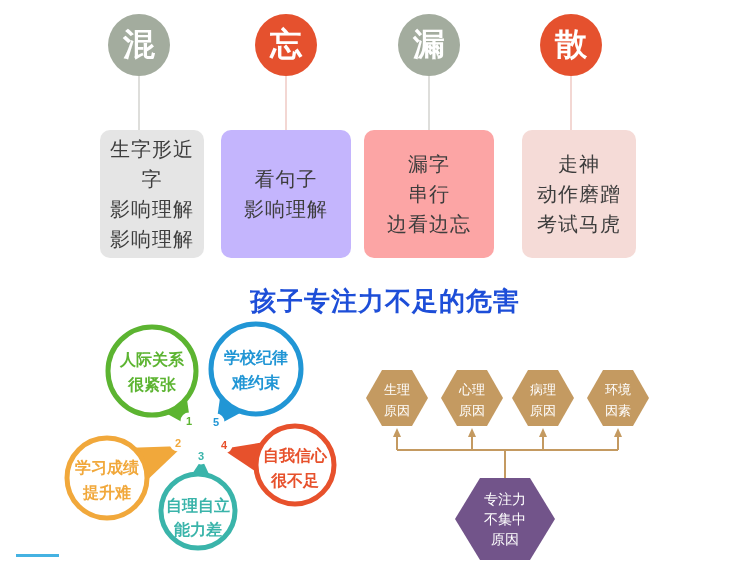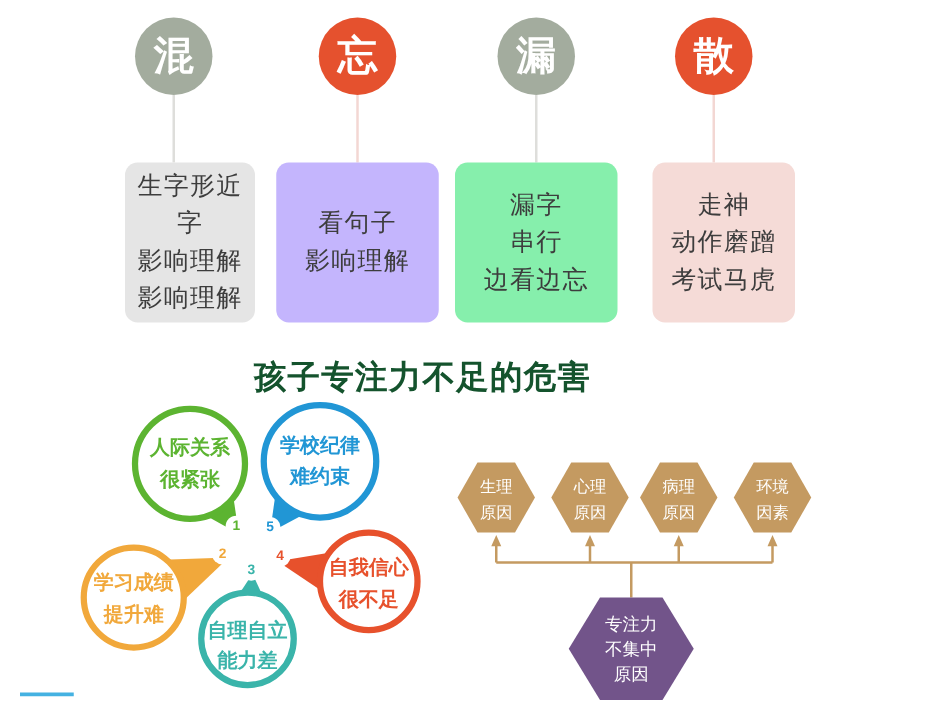--- a/index.html
+++ b/index.html
@@ -41,38 +41,38 @@
     <div class="kline" style="background: rgb(243, 215, 211);"></div>
     <div class="kbox" style="background: #c4b5fd;">
       <div>看句子</div>
       <div>影响理解</div>
     </div>
   </div>
 
   <div class="col" style="left:364px">
     <div class="kcircle" style="background: rgb(163, 172, 158);">漏</div>
     <div class="kline" style="background: rgb(222, 222, 219);"></div>
-    <div class="kbox" style="background: #86efac;">
+    <div class="kbox" style="background: #fca5a5;">
       <div>漏字</div>
       <div>串行</div>
       <div>边看边忘</div>
     </div>
   </div>
 
   <div class="col" style="left:506px">
     <div class="kcircle" style="background: rgb(229, 81, 46);">散</div>
     <div class="kline" style="background: rgb(243, 215, 211);"></div>
     <div class="kbox" style="background: rgb(245, 219, 215); margin-left: 16px;">
       <div>走神</div>
       <div>动作磨蹭</div>
       <div>考试马虎</div>
     </div>
   </div>
 
-  <div id="main-title" style="color: #14532d;">孩子专注力不足的危害</div>
+  <div id="main-title" style="color: #1d4ed8; padding-left: 47px;">孩子专注力不足的危害</div>
 
   <svg id="diagram-svg" viewBox="0 0 751 561">
 
     <polygon points="191,427 124,390 180,352" fill="#5cb431"></polygon>
     <polygon points="216,426 227,349 285,389" fill="#2196d5"></polygon>
     <polygon points="183,446 119,507 95,449" fill="#f1a83b"></polygon>
     <polygon points="222,449 301,436 289,494" fill="#e7512c"></polygon>
     <polygon points="202,459 227,513 169,509" fill="#3ab4aa"></polygon>
 
     <circle cx="152" cy="371" r="44" fill="#ffffff" stroke-width="5" stroke="#5cb431"></circle>

